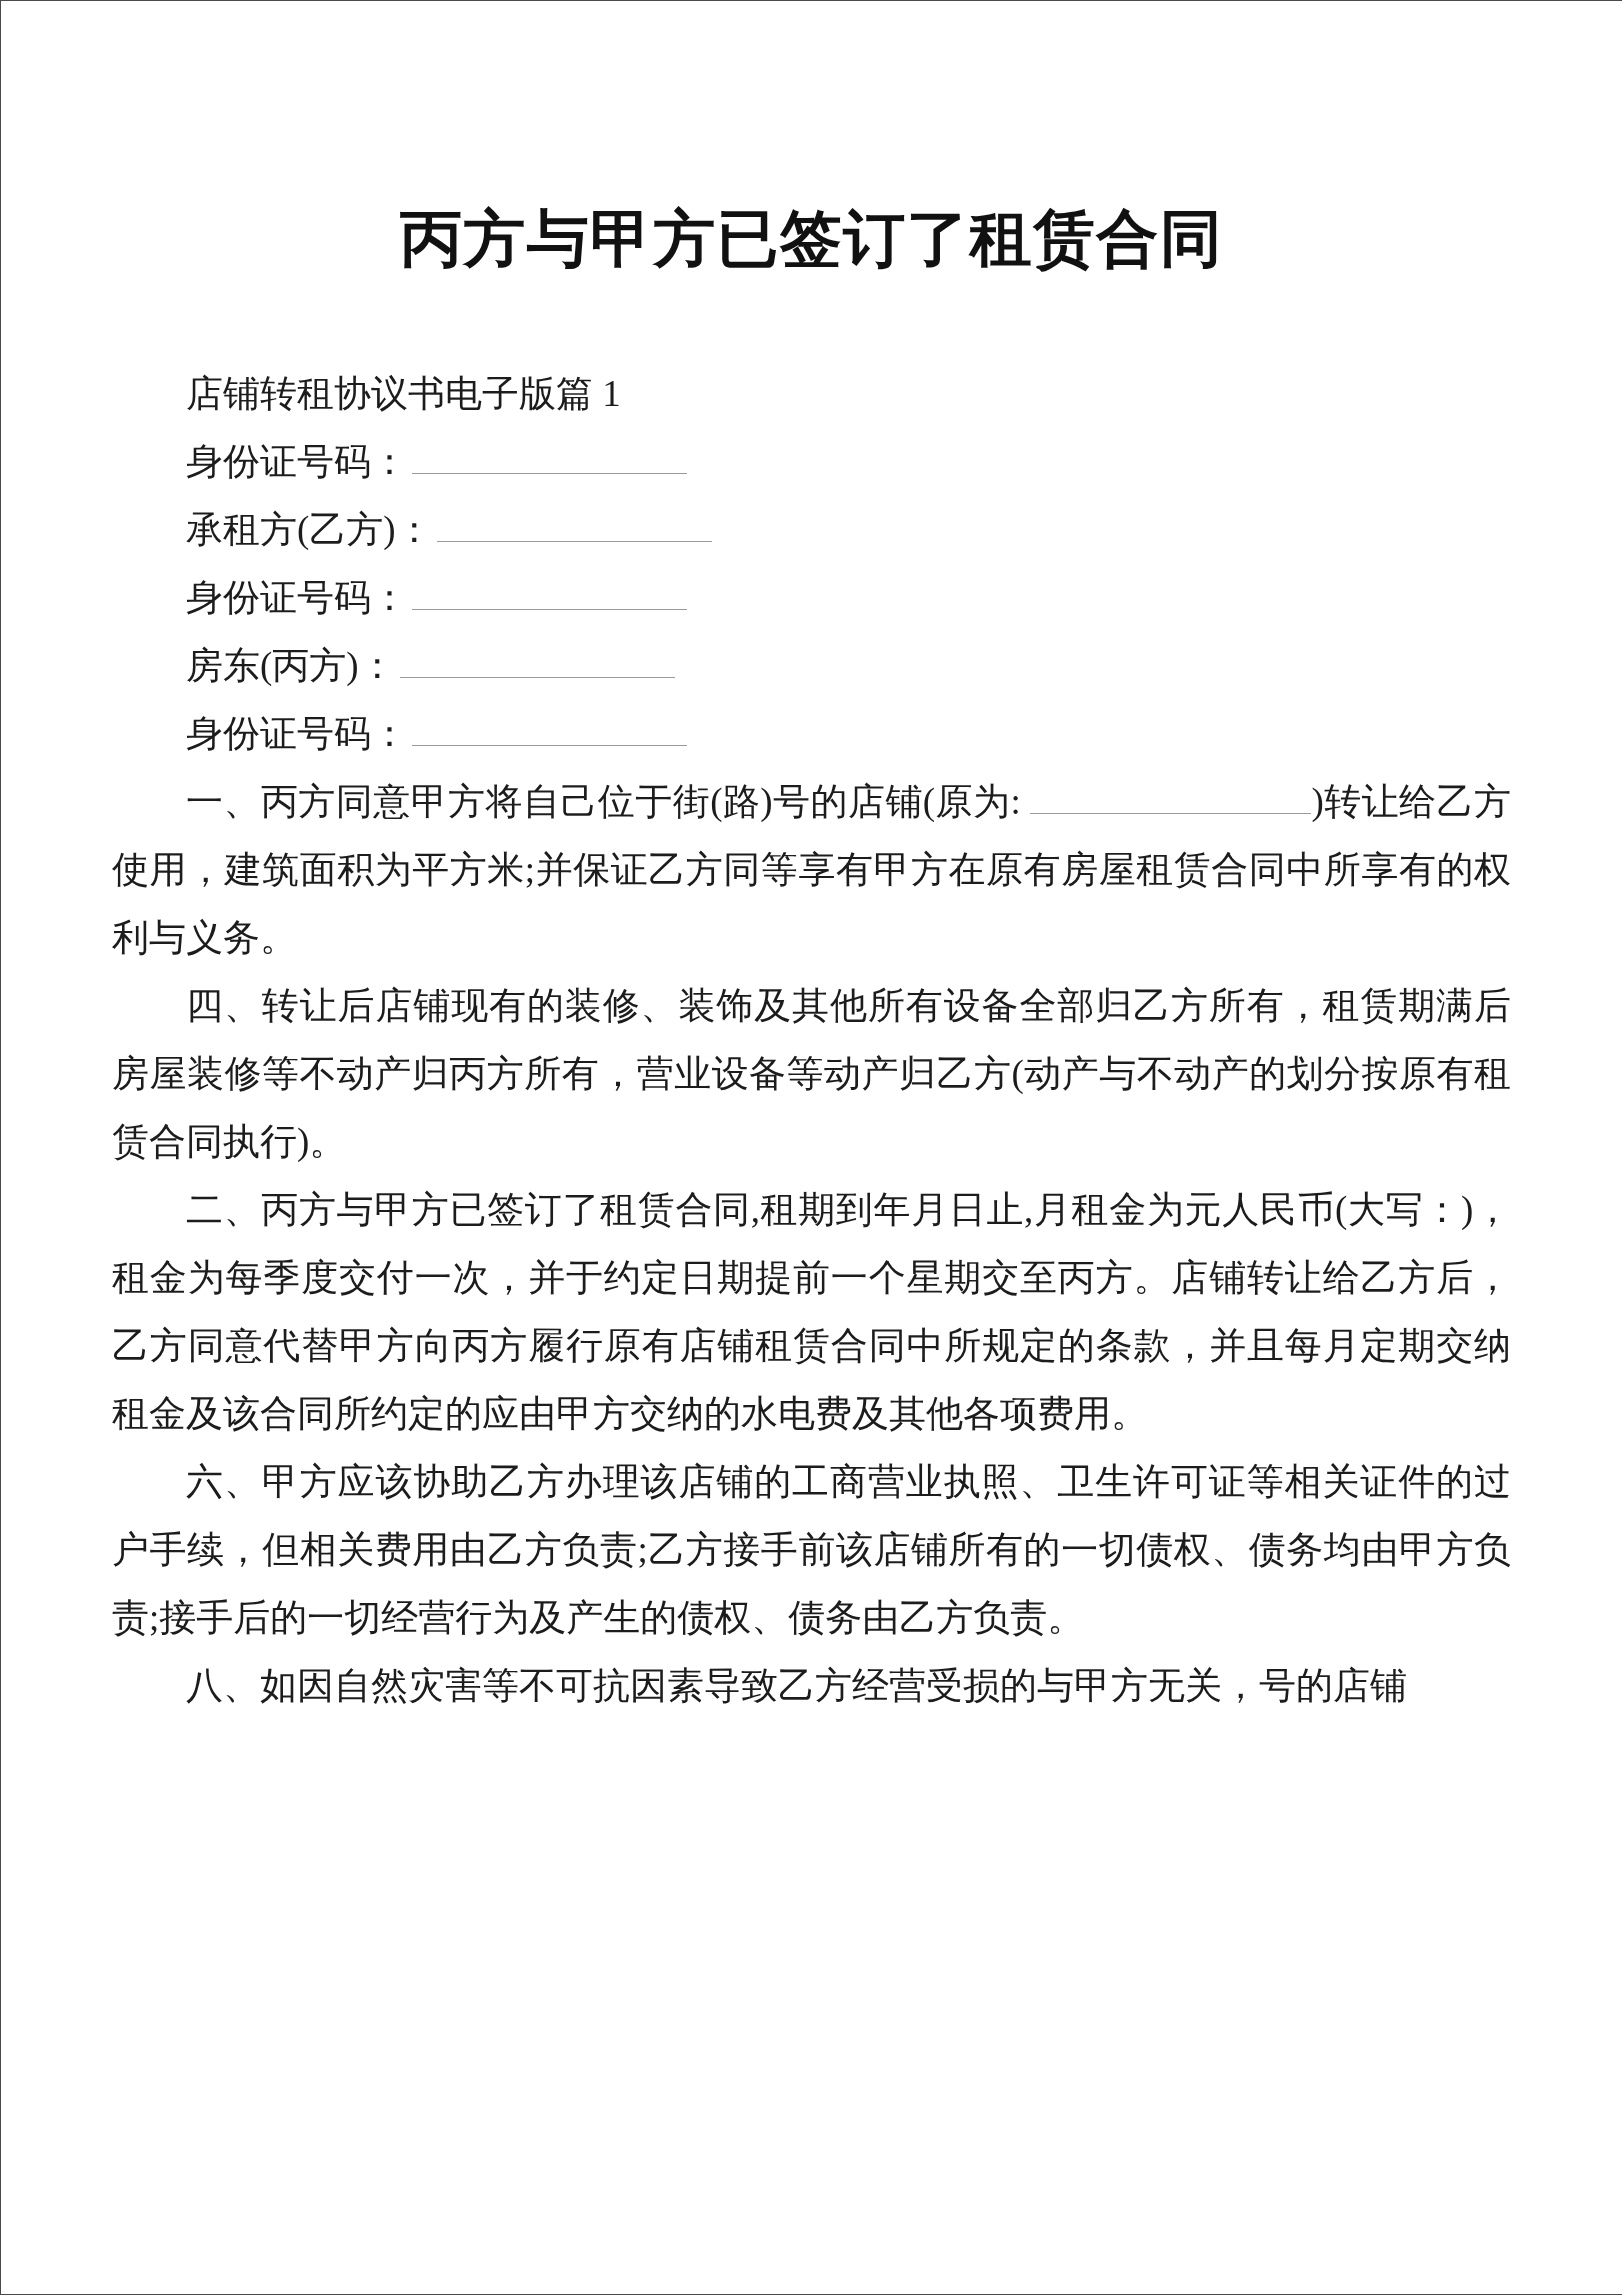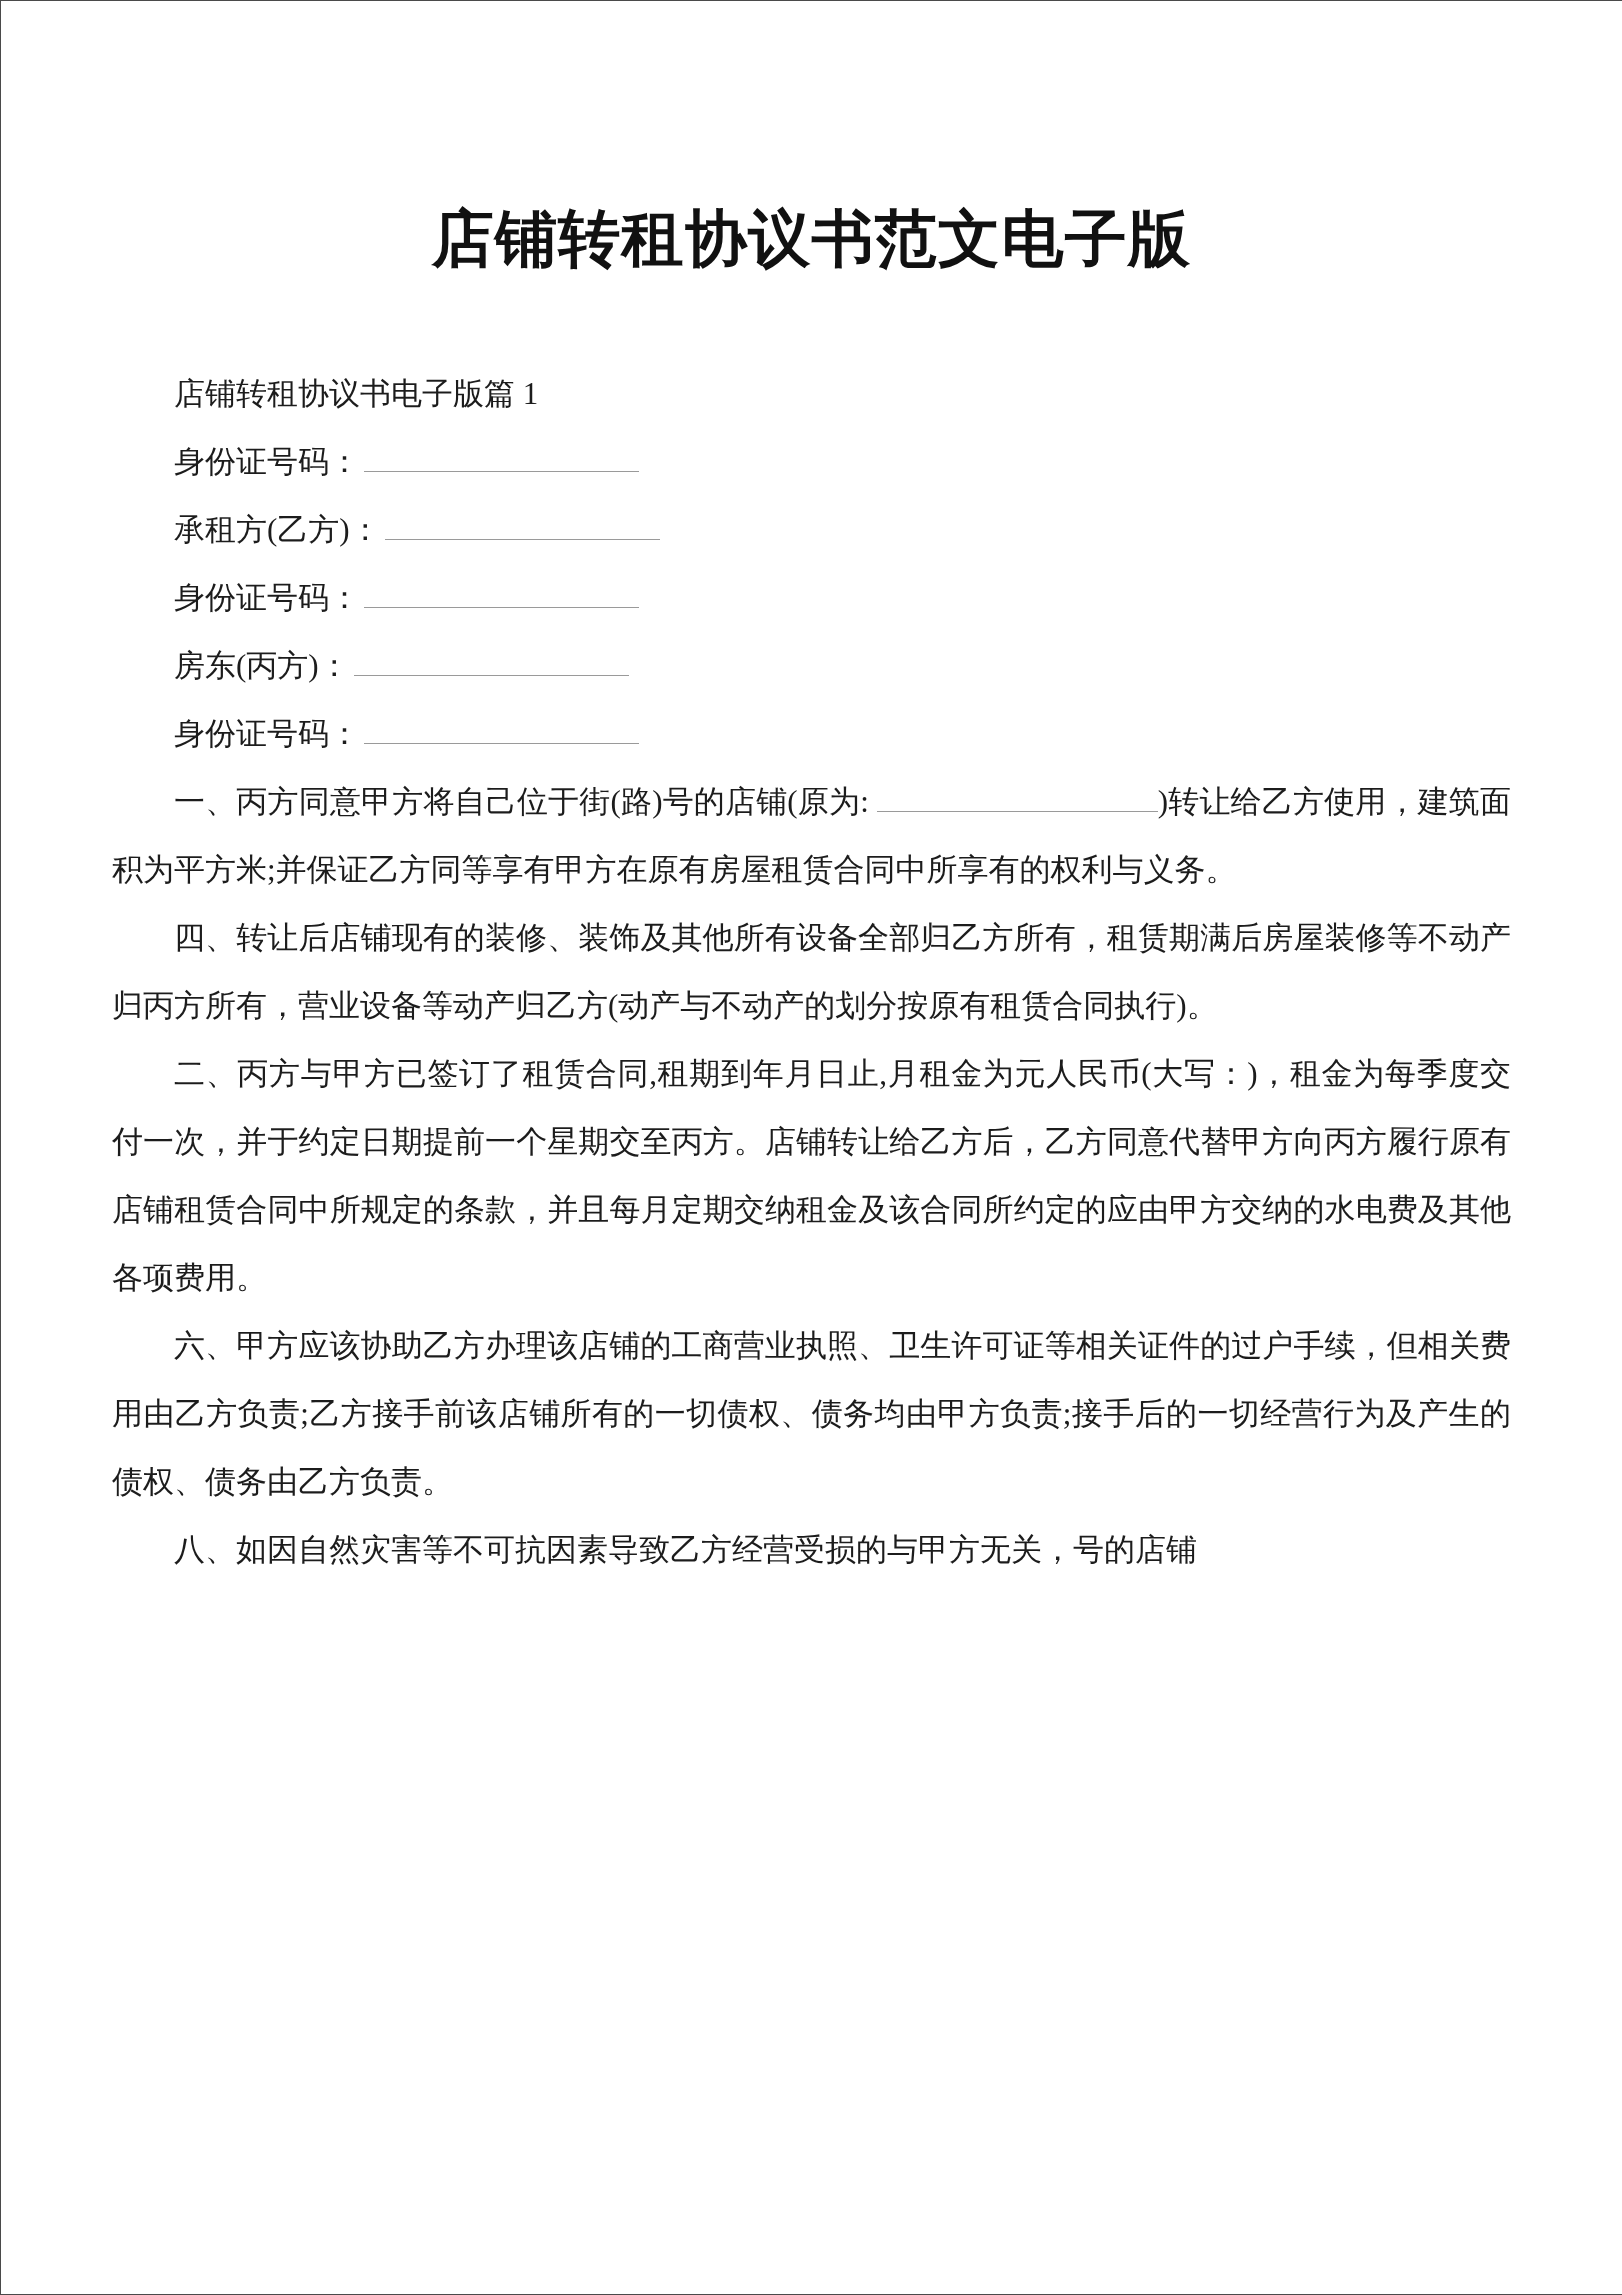--- a/index.html
+++ b/index.html
@@ -22,21 +22,21 @@
     margin: 0;
     padding-top: 196px;
     text-align: center;
     font-size: 62px;
     font-weight: bold;
     letter-spacing: 1.3px;
     color: #111111;
   }
   .doc-body {
     margin: 79px 111px 0 111px;
-    font-size: 31px;
+    font-size: 37px;
     line-height: 68px;
     text-align: justify;
   }
   .indent {
     text-indent: 2em;
   }
   p {
     margin: 0;
   }
   .subtitle {
@@ -56,21 +56,21 @@
   .blank.inline {
     width: 281px;
     margin-left: 0;
     margin-right: 0;
   }
 </style>
 </head>
 <body>
 
 <div class="page">
-  <h1 class="doc-title">店铺转租协议书范文电子版</h1>
+  <h1 class="doc-title">丙方与甲方已签订了租赁合同</h1>
   <div class="doc-body">
     <p class="subtitle indent">店铺转租协议书电子版篇 1</p>
     <div id="form-fields">
         <p class="form-row indent"><span>身份证号码：</span><span class="blank"></span></p>
         <p class="form-row indent"><span>承租方(乙方)：</span><span class="blank"></span></p>
         <p class="form-row indent"><span>身份证号码：</span><span class="blank"></span></p>
         <p class="form-row indent"><span>房东(丙方)：</span><span class="blank"></span></p>
         <p class="form-row indent"><span>身份证号码：</span><span class="blank"></span></p>
       </div>
     <div id="paragraphs">

